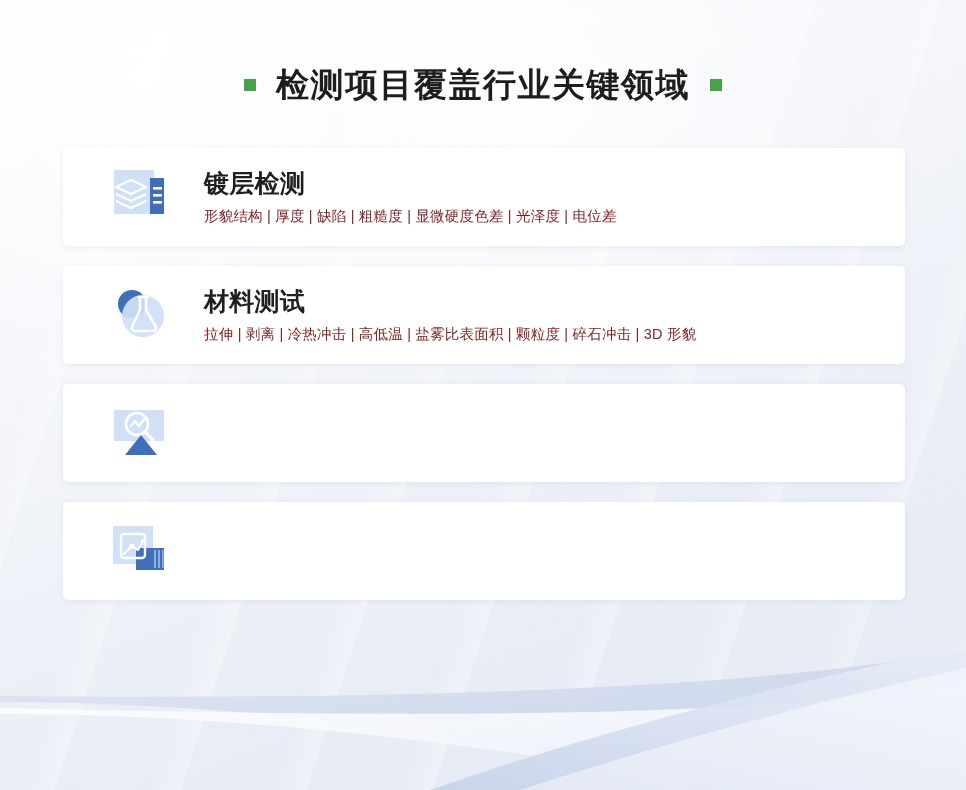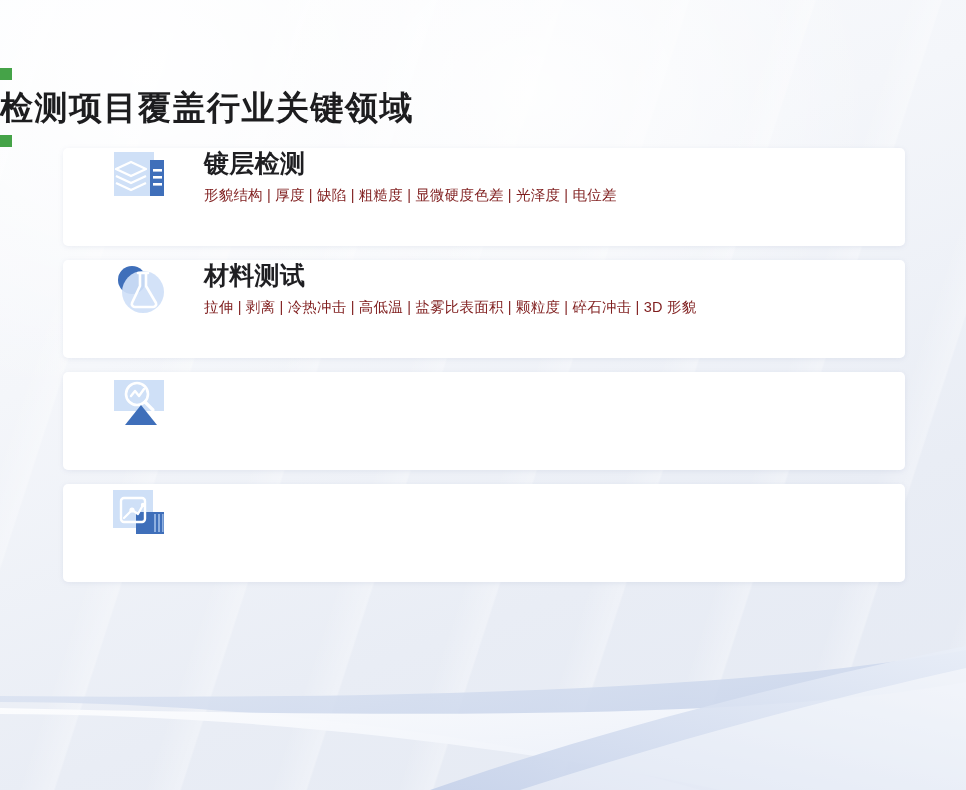--- a/index.html
+++ b/index.html
@@ -54,25 +54,24 @@
   }
 
   
   #bg-swoosh { position: absolute; left: 0; bottom: 0; width: 966px; height: 180px; }
 
   
   #title-row {
     position: absolute;
     top: 68px; left: 0; right: 0;
     display: flex;
-    align-items: flex-start;
+    align-items: center;
     justify-content: center;
-    gap: 11px;
+    gap: 20px;
     z-index: 5;
-    flex-direction: column;
   }
   .title-mark {
     width: 12px; height: 12px;
     background: #45a348;
     flex: none;
   }
   #page-title {
     font-size: 33px;
     font-weight: bold;
     color: #1d1d1f;
@@ -88,23 +87,23 @@
     left: 63px;
     width: 842px;
     z-index: 4;
   }
 
   .card {
     position: relative;
     background: #ffffff;
     border-radius: 5px;
     height: 98px;
-    margin-bottom: 14px;
+    margin-bottom: 20px;
     display: flex;
-    align-items: flex-start;
+    align-items: center;
     box-shadow: 0 1px 5px rgba(120,140,180,.13);
   }
 
   .card-icon {
     width: 62px;
     height: 62px;
     margin-left: 47px;
     margin-right: 32px;
     flex: none;
     position: relative;

